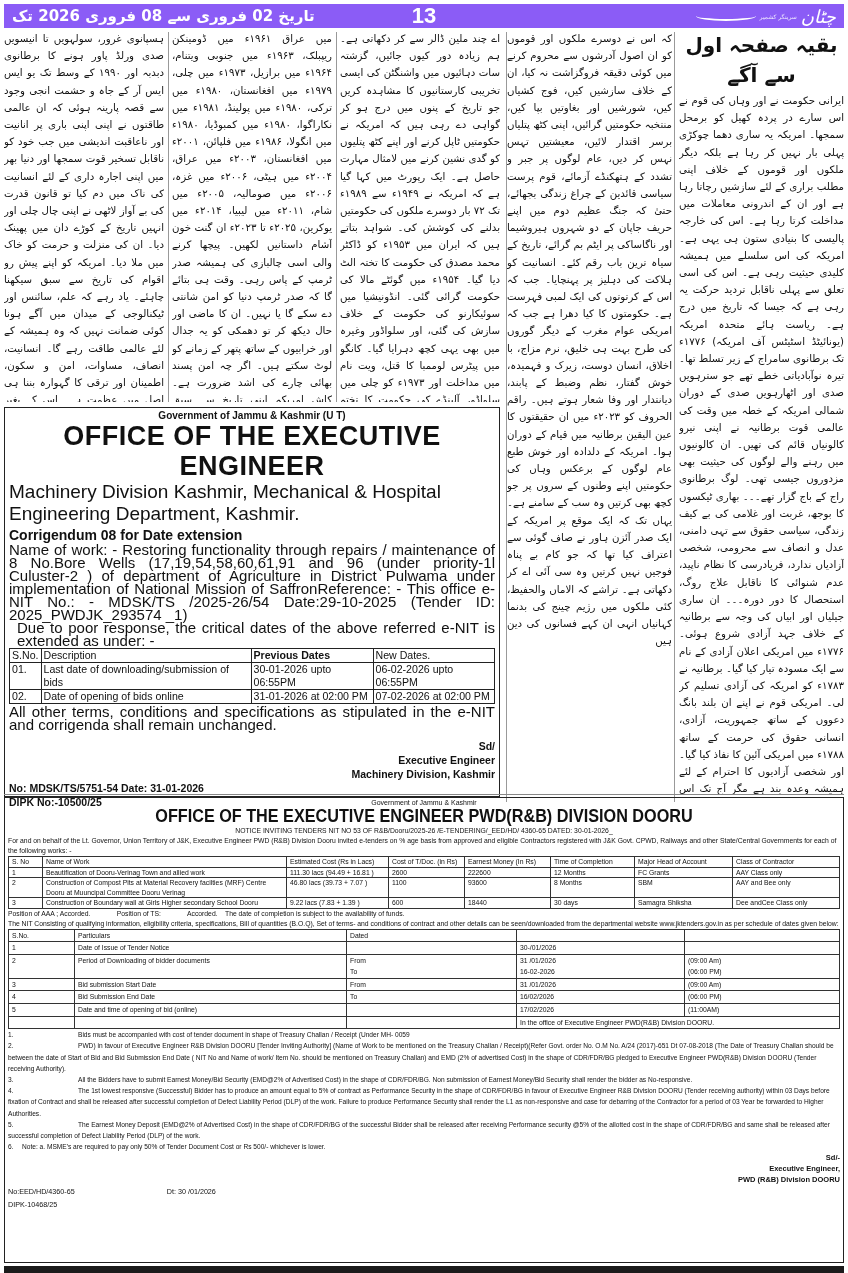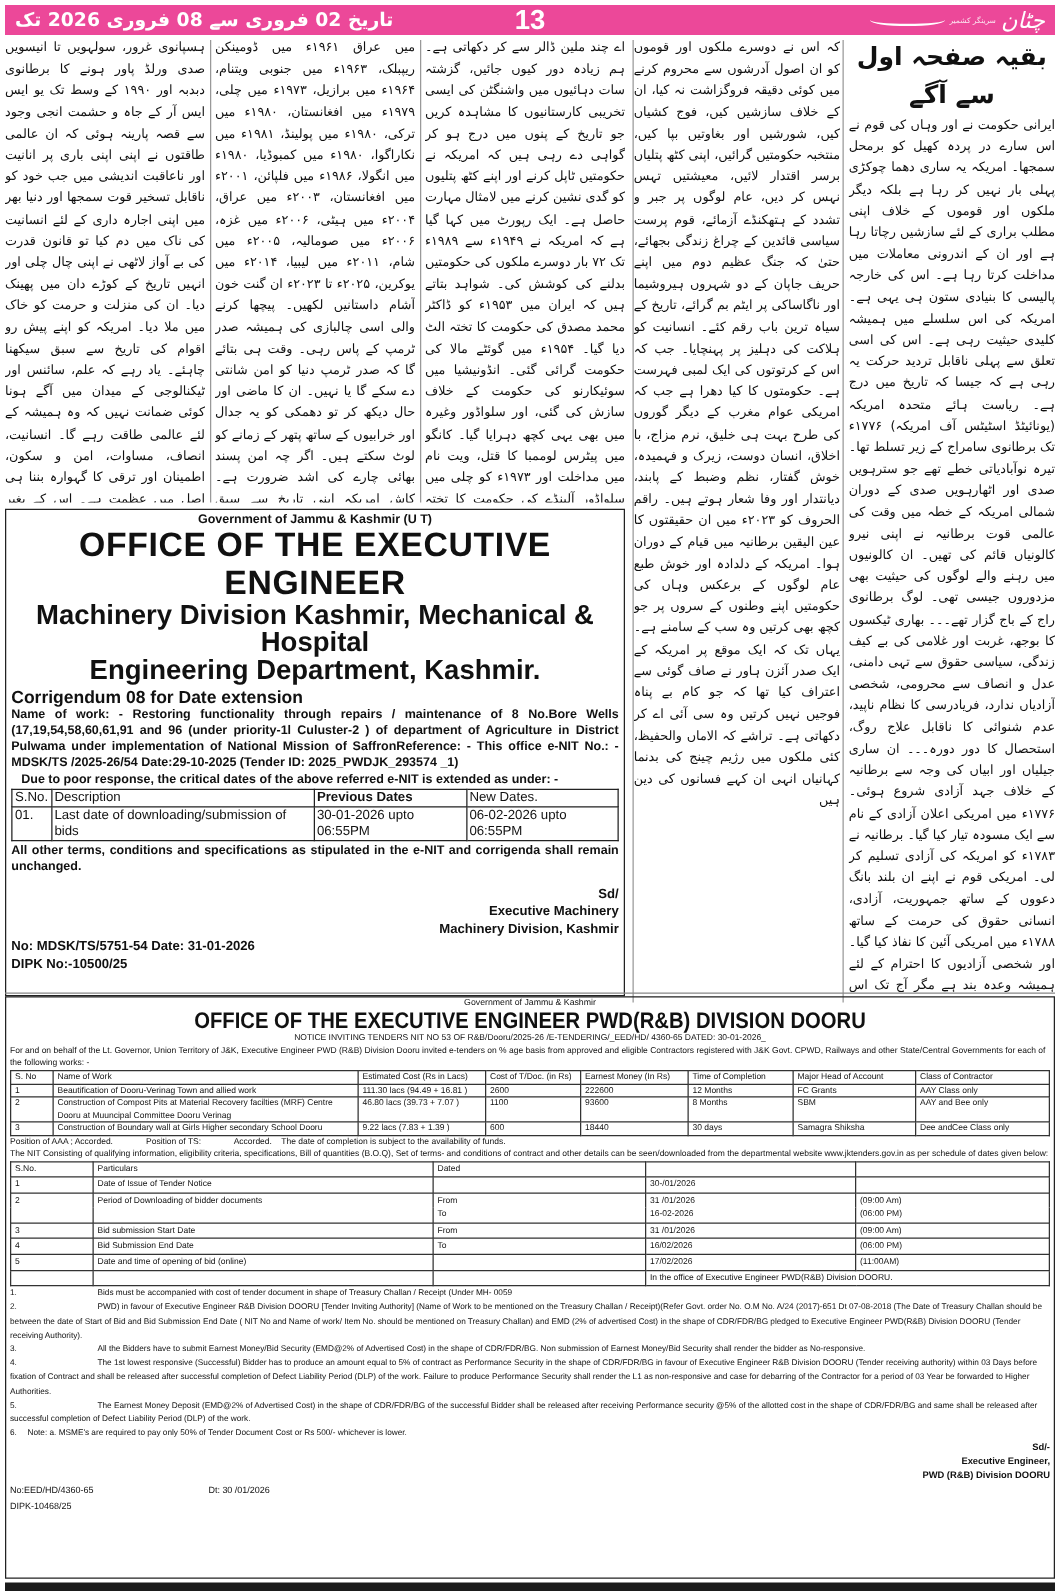--- a/index.html
+++ b/index.html
@@ -1,43 +1,43 @@
 <!DOCTYPE html>
 <html><head>
 <meta charset="utf-8">
 <style>
   * { box-sizing: border-box; margin: 0; padding: 0; }
   html, body { width: 848px; height: 1273px; background: #fff; overflow: hidden; }
   body { font-family: "Liberation Sans", sans-serif; color: #111; position: relative; }
 
   
-  .masthead { position: absolute; left: 4px; top: 4px; width: 840px; height: 24px; background: #ec4899; display: flex; align-items: center; justify-content: space-between; padding: 0 8px; }
+  .masthead { position: absolute; left: 4px; top: 4px; width: 840px; height: 24px; background: #8b5cf6; display: flex; align-items: center; justify-content: space-between; padding: 0 8px; }
   .mh-date { color: #fff; font-family: "DejaVu Sans", sans-serif; font-weight: bold; font-size: 15px; direction: rtl; }
   .mh-page { color: #fff; font-weight: bold; font-size: 22px; font-family: "Liberation Sans", sans-serif; position: absolute; left: 50%; transform: translateX(-50%); top: -1px; }
   .mh-logo { color: #fff; font-family: "DejaVu Serif", serif; font-size: 18px; font-style: italic; display: flex; align-items: center; gap: 4px; }
   .mh-logo .small { font-size: 6px; font-style: normal; opacity: .85; }
   .mh-swoosh { display: inline-block; width: 60px; height: 10px; border-bottom: 2px solid #fff; border-radius: 0 0 50% 50%; }
 
   
   .urdu-area { position: absolute; left: 4px; top: 30px; width: 840px; height: 372px; direction: rtl; }
   .ucol { position: absolute; top: 0; height: 100%; font-family: "DejaVu Sans", sans-serif; font-size: 10.2px; line-height: 17.2px; text-align: justify; overflow: hidden; direction: rtl; color: #111; }
   .ucol .headline { font-size: 20px; font-weight: bold; text-align: center; line-height: 30px; margin-bottom: 2px; }
   .urdu-right { position: absolute; left: 506px; top: 30px; width: 338px; height: 770px; direction: rtl; }
   .urdu-right .ucol { height: 100%; }
   .urdu-right .ucol.r1 { right: 0; width: 165px; }
   .urdu-right .ucol.r2 { right: 172px; width: 165px; }
   .vrule { position: absolute; top: 32px; width: 1px; background: #999; }
 
   
   .ad1 { position: absolute; left: 4px; top: 407px; width: 496px; height: 390px; border: 1.5px solid #222; padding: 2px 4px; }
   .ad1 .gov { text-align: center; font-size: 10px; font-weight: bold; }
   .ad1 .title { text-align: center; font-size: 27px; font-weight: bold; letter-spacing: 0.5px; line-height: 30px; }
-  .ad1 .sub { text-align: center; font-size: 22px; font-weight: bold; line-height: 22px; }
+  .ad1 .sub { font-size: 19px; font-weight: normal; line-height: 22px; }
   .ad1 .corr { text-align: left; font-size: 14px; font-weight: bold; margin-top: 2px; font-family: "Liberation Sans Narrow", "Liberation Sans", sans-serif; }
-  .ad1 .body { font-size: 10px; line-height: 13px; text-align: justify; font-weight: bold; }
+  .ad1 .body { font-size: 15px; line-height: 13px; text-align: justify; }
   .ad1 table { width: 100%; border-collapse: collapse; font-size: 10.6px; margin-top: 1px; }
   .ad1 td { border: 1px solid #222; padding: 0 2px; vertical-align: top; line-height: 13px; }
   .ad1 .sig { text-align: right; font-weight: bold; font-size: 10.5px; line-height: 14px; }
   .ad1 .ref { font-weight: bold; font-size: 10.5px; line-height: 14px; }
 
   
   .ad2 { position: absolute; left: 4px; top: 797px; width: 840px; height: 466px; border: 1.5px solid #222; padding: 1px 3px; font-family: "Liberation Sans", sans-serif; }
   .ad2 .gov { text-align: center; font-size: 7px; }
   .ad2 .title { text-align: center; font-size: 18px; font-weight: bold; line-height: 20px; transform: scaleX(0.9); }
   .ad2 .nit { text-align: center; font-size: 6.8px; line-height: 10px; }
@@ -100,25 +100,31 @@
       <td style="width:210px;">Description</td>
       <td style="width:122px;font-weight:bold;">Previous Dates</td>
       <td>New Dates.</td>
     </tr>
     <tr>
       <td>01.</td>
       <td>Last date of downloading/submission of bids</td>
       <td>30-01-2026 upto 06:55PM</td>
       <td>06-02-2026 upto 06:55PM</td>
     </tr>
+    <tr>
+      <td>02.</td>
+      <td>Date of opening of bids online</td>
+      <td>31-01-2026 at 02:00 PM</td>
+      <td>07-02-2026 at 02:00 PM</td>
+    </tr>
   </tbody>
     </table>
   <div class="body" style="margin-top:1px;">All other terms, conditions and specifications as stipulated in the e-NIT and corrigenda shall remain unchanged.</div>
   <div class="sig" style="margin-top:8px;">Sd/</div>
-  <div class="sig">Executive Machinery</div>
+  <div class="sig">Executive Engineer</div>
   <div class="sig">Machinery Division, Kashmir</div>
   <div class="ref">No: MDSK/TS/5751-54 Date: 31-01-2026</div>
   <div class="ref">DIPK No:-10500/25</div>
 </div>
 
 <div class="hline" style="top:794px;"></div>
 
 <div class="ad2">
   <div class="gov">Government of Jammu &amp; Kashmir</div>
   <div class="title">OFFICE OF THE EXECUTIVE ENGINEER PWD(R&amp;B) DIVISION DOORU</div>

